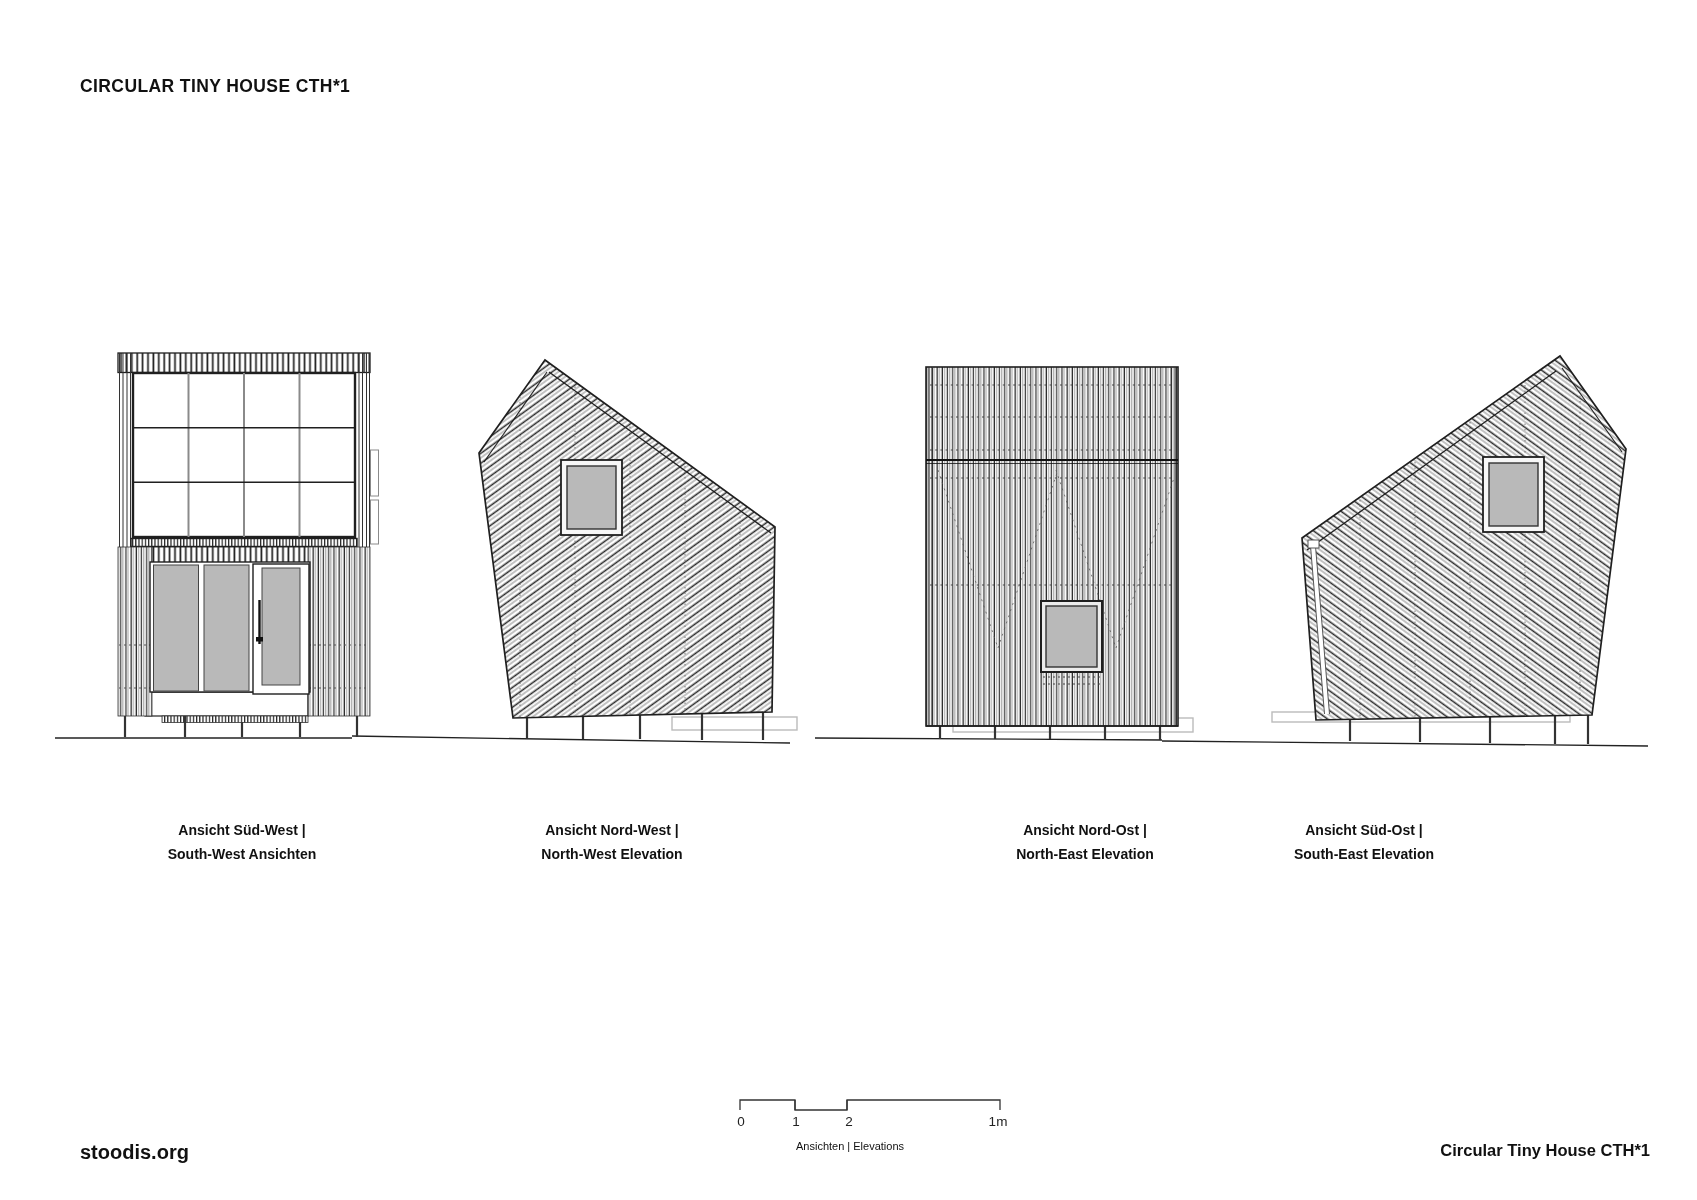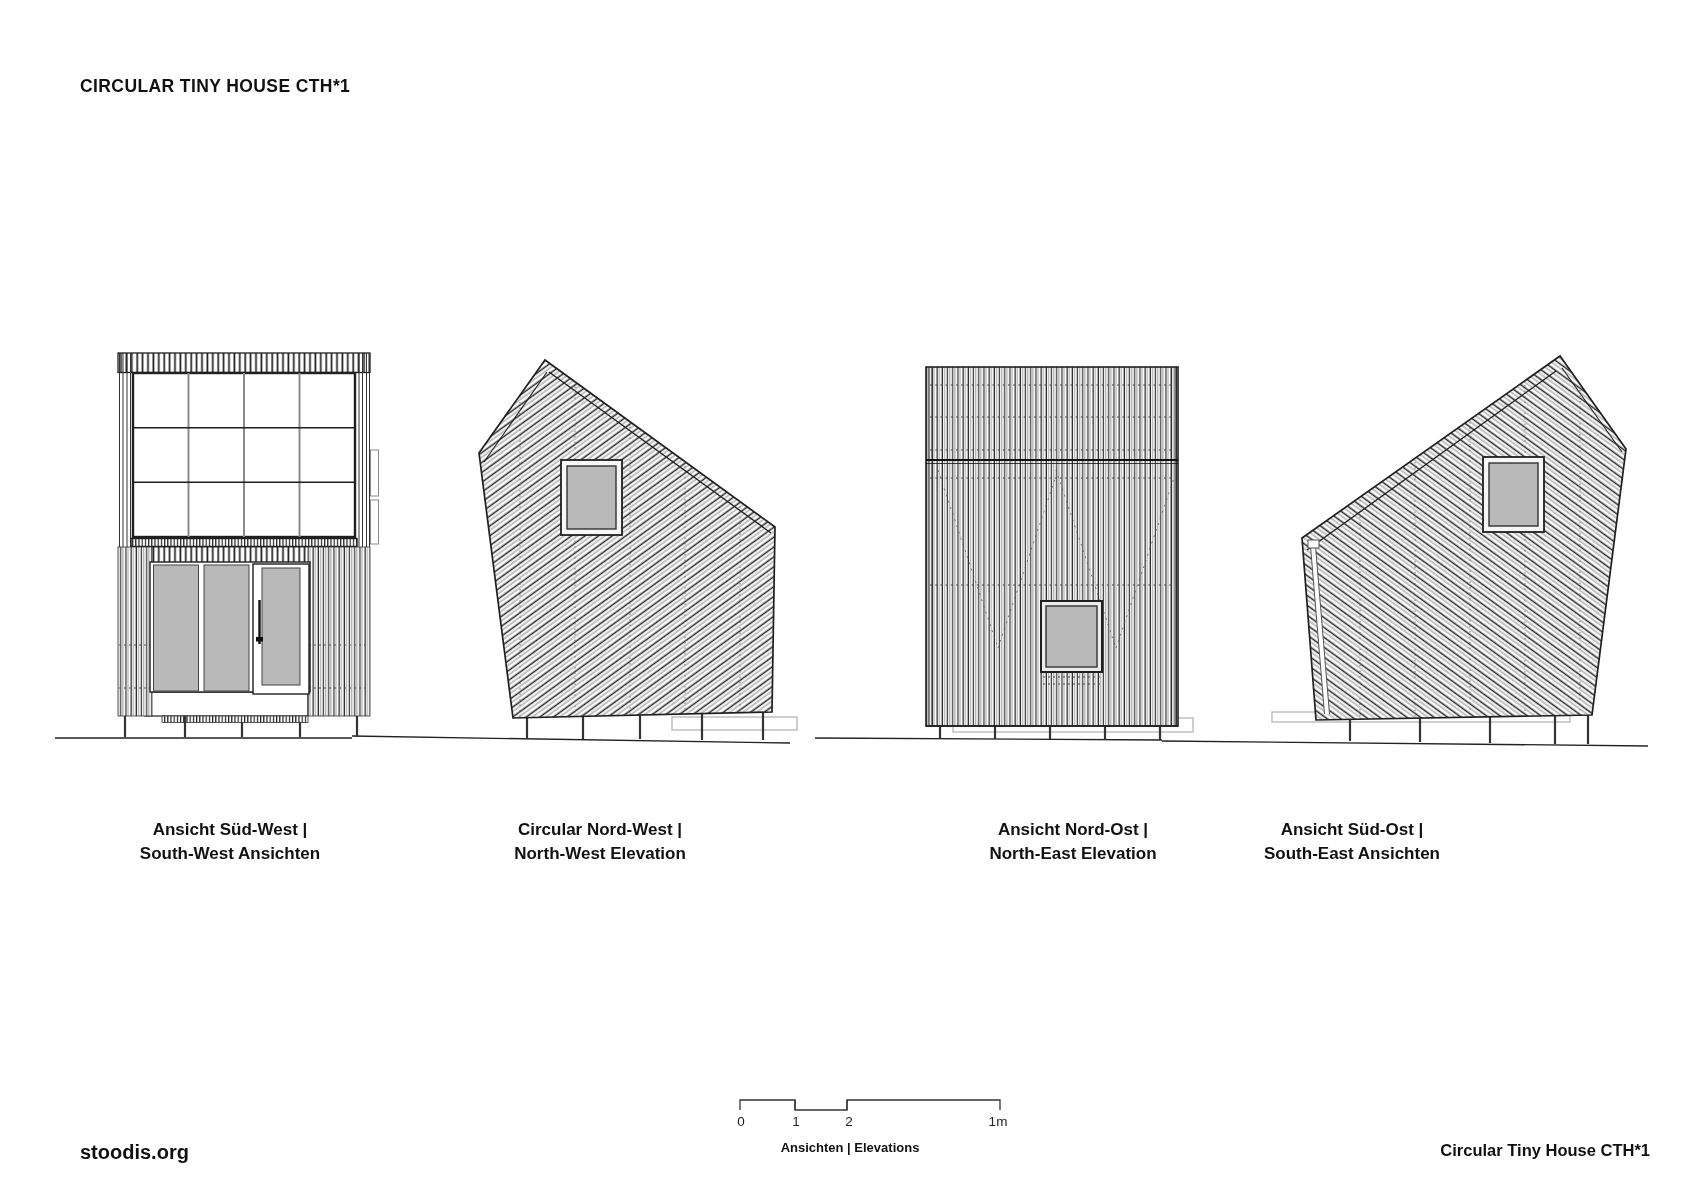--- a/index.html
+++ b/index.html
@@ -8,29 +8,29 @@
     background:#ffffff;
     font-family:"Liberation Sans", sans-serif;
     color:#111;
   }
   .sheet-title{
     position:absolute;left:80px;top:76px;
     font-size:17.5px;font-weight:bold;letter-spacing:.4px;white-space:nowrap;
   }
   .elev-label{
     position:absolute;top:818px;transform:translateX(-50%);
-    text-align:center;font-size:17px;font-weight:bold;line-height:24px;white-space:nowrap;
+    text-align:center;font-size:14px;font-weight:bold;line-height:24px;white-space:nowrap;margin-left:12px;
   }
   .scale-num{
     position:absolute;top:1114px;transform:translateX(-50%);
     font-size:13.5px;color:#222;white-space:nowrap;
   }
   .footer-center{
     position:absolute;left:850px;top:1140px;transform:translateX(-50%);
-    font-size:13px;font-weight:bold;white-space:nowrap;
+    font-size:11px;font-weight:normal;white-space:nowrap;
   }
   .footer-left{
     position:absolute;left:80px;top:1141px;
     font-size:20px;font-weight:bold;white-space:nowrap;
   }
   .footer-right{
     position:absolute;right:47px;top:1141px;
     font-size:16.5px;font-weight:bold;white-space:nowrap;
   }
   svg{position:absolute;left:0;top:0;}
@@ -267,30 +267,30 @@
   </g>
 </svg>
 
 <div class="sheet-title">CIRCULAR TINY HOUSE CTH*1</div>
 
 <div class="elev-label" style="left:230px">
   <div>Ansicht Süd-West |</div>
   <div>South-West Ansichten</div>
 </div>
 <div class="elev-label" style="left:600px">
-  <div>Circular Nord-West |</div>
+  <div>Ansicht Nord-West |</div>
   <div>North-West Elevation</div>
 </div>
 <div class="elev-label" style="left:1073px">
   <div>Ansicht Nord-Ost |</div>
   <div>North-East Elevation</div>
 </div>
 <div class="elev-label" style="left:1352px">
   <div>Ansicht Süd-Ost |</div>
-  <div>South-East Ansichten</div>
+  <div>South-East Elevation</div>
 </div>
 
 <div class="scale-num" style="left:741px">0</div>
 <div class="scale-num" style="left:796px">1</div>
 <div class="scale-num" style="left:849px">2</div>
 <div class="scale-num" style="left:998px">1m</div>
 
 <div class="footer-left">stoodis.org</div>
 <div class="footer-center">Ansichten | Elevations</div>
 <div class="footer-right">Circular Tiny House CTH*1</div>

